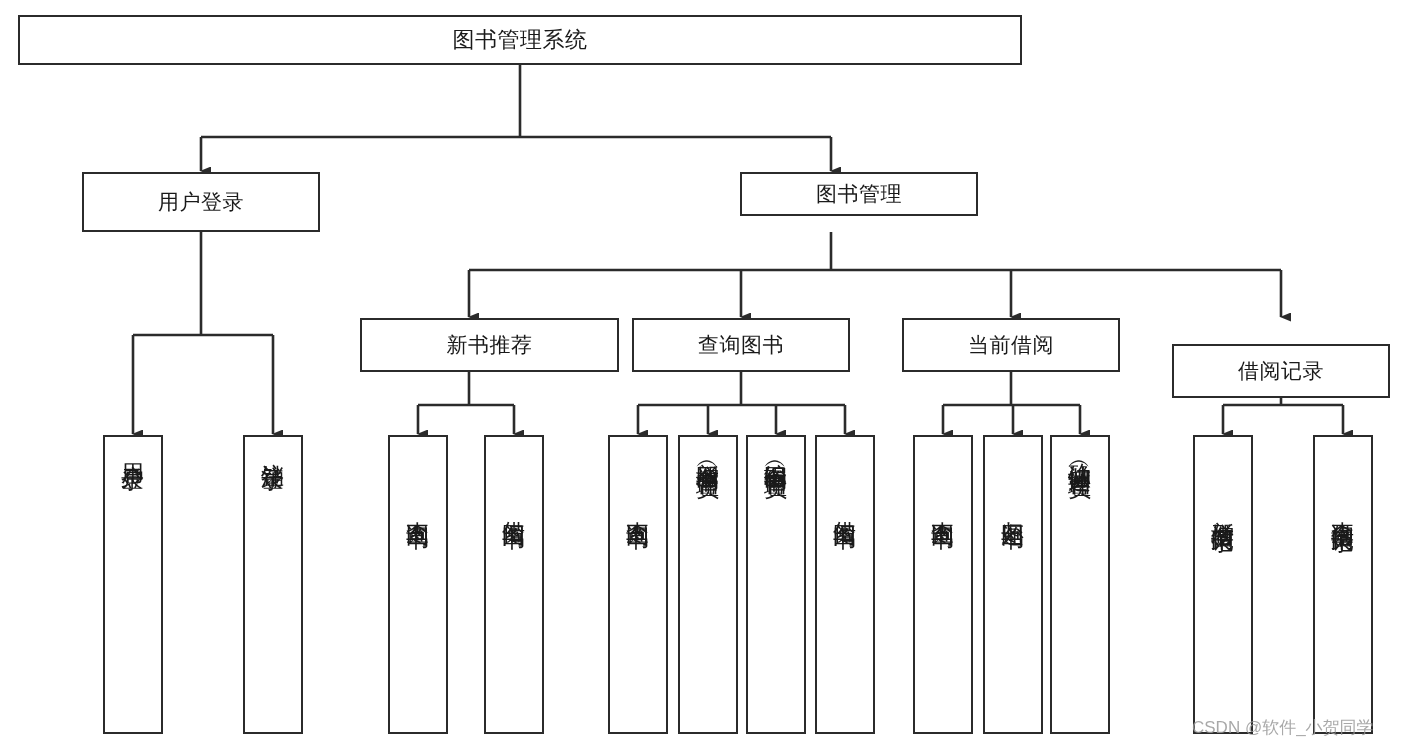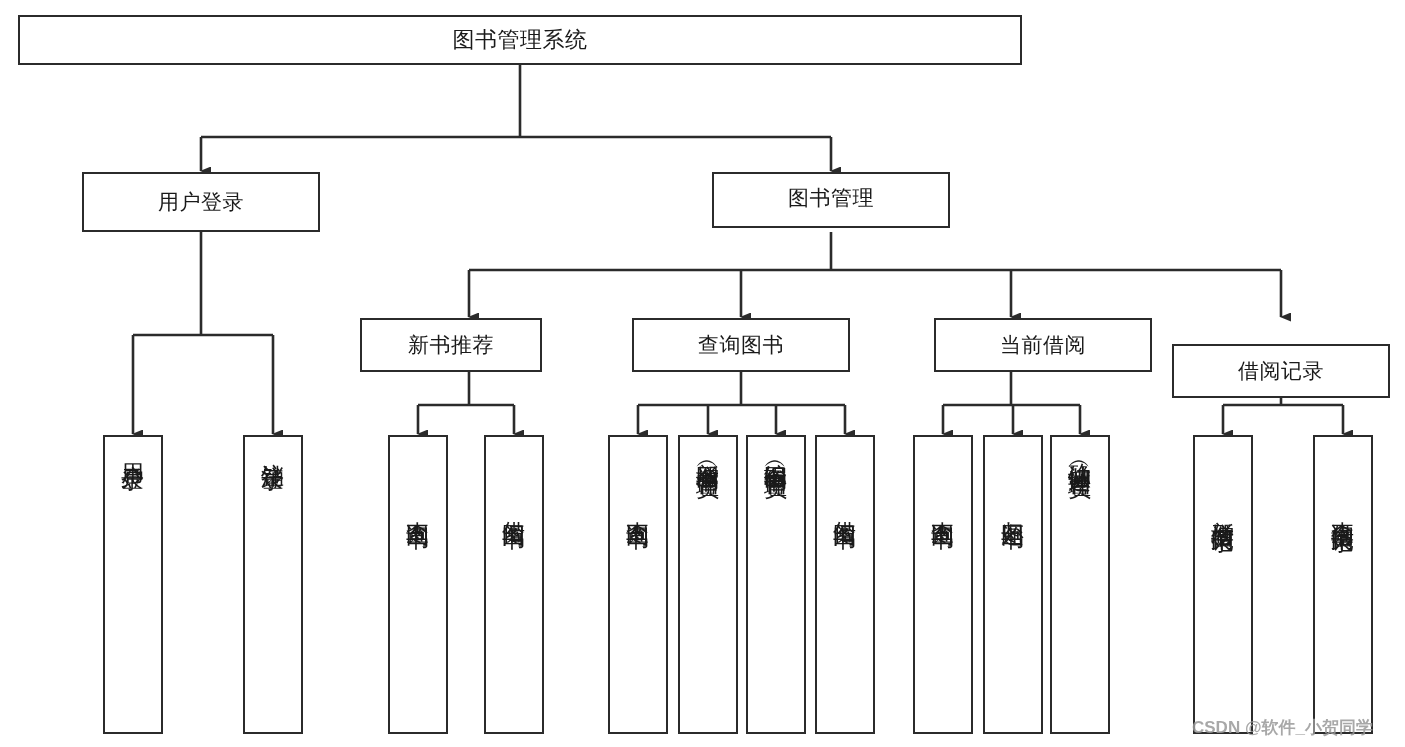--- a/index.html
+++ b/index.html
@@ -61,21 +61,20 @@
   }
   .node.vertical.mid .label {
     margin-top: 58px;
   }
   .watermark {
     position: absolute;
     font-size: 17px;
     color: #9a9a9a;
     white-space: nowrap;
     opacity: 0.85;
-    font-weight: bold;
   }
 </style>
 </head>
 <body>
 
 <div id="canvas">
   <svg class="edges" viewBox="0 0 1405 747">
     <defs>
       <marker id="arrowhead" markerWidth="9" markerHeight="11" refX="4.5" refY="10" orient="auto" markerUnits="userSpaceOnUse">
         <polygon points="0,0 9,0 4.5,11" fill="#2b2b2b"></polygon>
@@ -117,30 +116,30 @@
         <line x1="1343" y1="405" x2="1343" y2="434" stroke="#2b2b2b" stroke-width="2.6" marker-end="url(#arrowhead)"></line>
       </g>
   </svg>
   <div id="nodes-layer">
       <div class="node horizontal root" style="left: 18px; top: 15px; width: 1004px; height: 50px;">
         <span class="label">图书管理系统</span>
       </div>
       <div class="node horizontal" style="left: 82px; top: 172px; width: 238px; height: 60px;">
         <span class="label">用户登录</span>
       </div>
-      <div class="node horizontal" style="left: 712px; top: 172px; width: 238px; height: 56px; font-family: Liberation Mono, monospace;">
+      <div class="node horizontal" style="left: 740px; top: 172px; width: 238px; height: 44px;">
         <span class="label">图书管理</span>
       </div>
-      <div class="node horizontal" style="left: 360px; top: 318px; width: 182px; height: 54px;">
+      <div class="node horizontal" style="left: 360px; top: 318px; width: 259px; height: 54px;">
         <span class="label">新书推荐</span>
       </div>
       <div class="node horizontal" style="left: 632px; top: 318px; width: 218px; height: 54px;">
         <span class="label">查询图书</span>
       </div>
-      <div class="node horizontal" style="left: 934px; top: 318px; width: 218px; height: 54px;">
+      <div class="node horizontal" style="left: 902px; top: 318px; width: 218px; height: 54px;">
         <span class="label">当前借阅</span>
       </div>
       <div class="node horizontal" style="left: 1172px; top: 318px; width: 218px; height: 54px; margin-top: 26px;">
         <span class="label">借阅记录</span>
       </div>
       <div class="node vertical" style="left: 103px; top: 435px; width: 60px; height: 299px;">
         <span class="label">用户登录</span>
       </div>
       <div class="node vertical" style="left: 243px; top: 435px; width: 60px; height: 299px;">
         <span class="label">注销登录</span>

